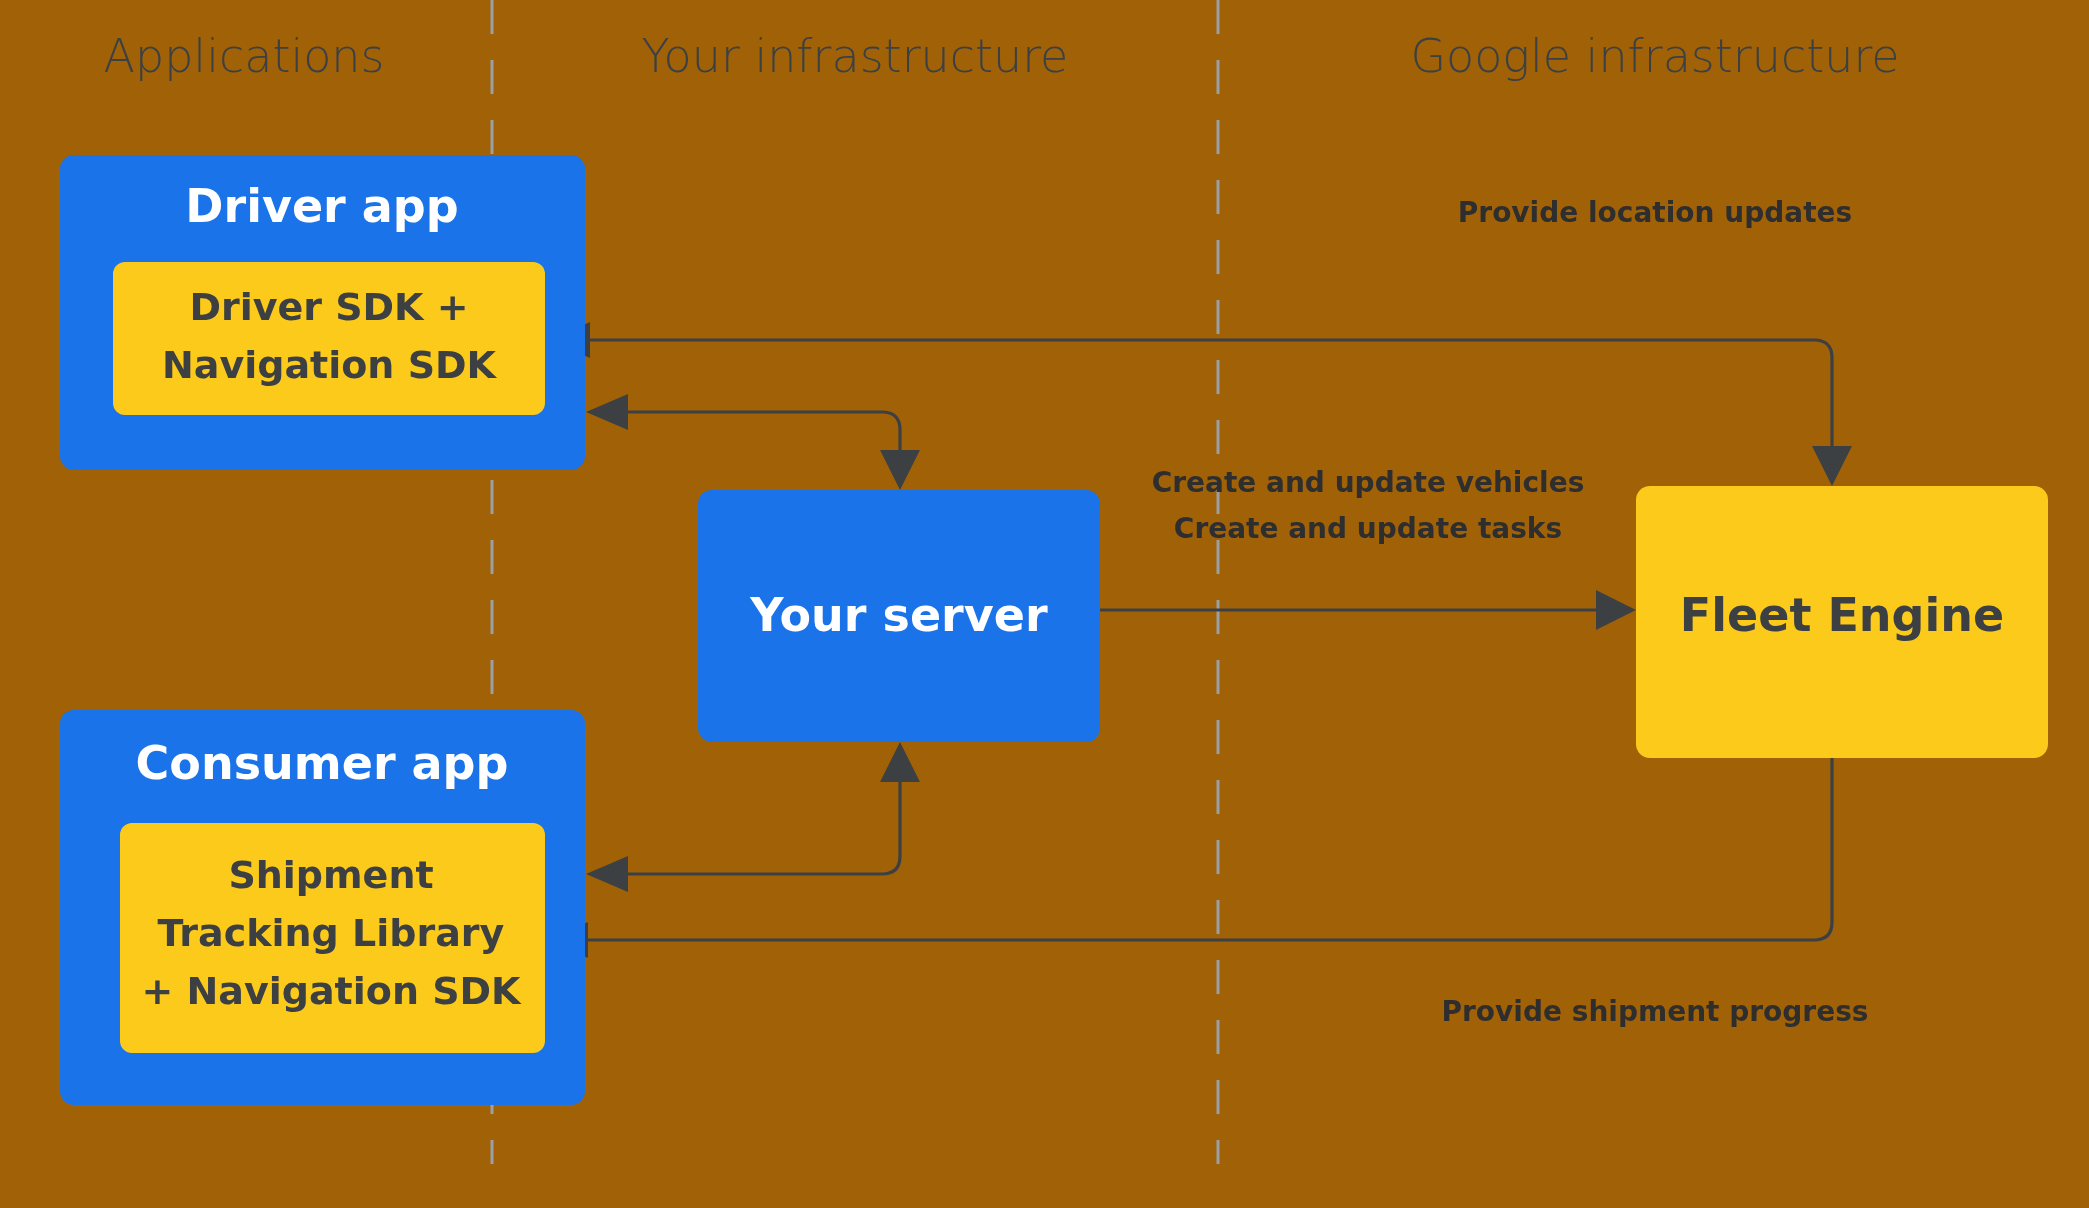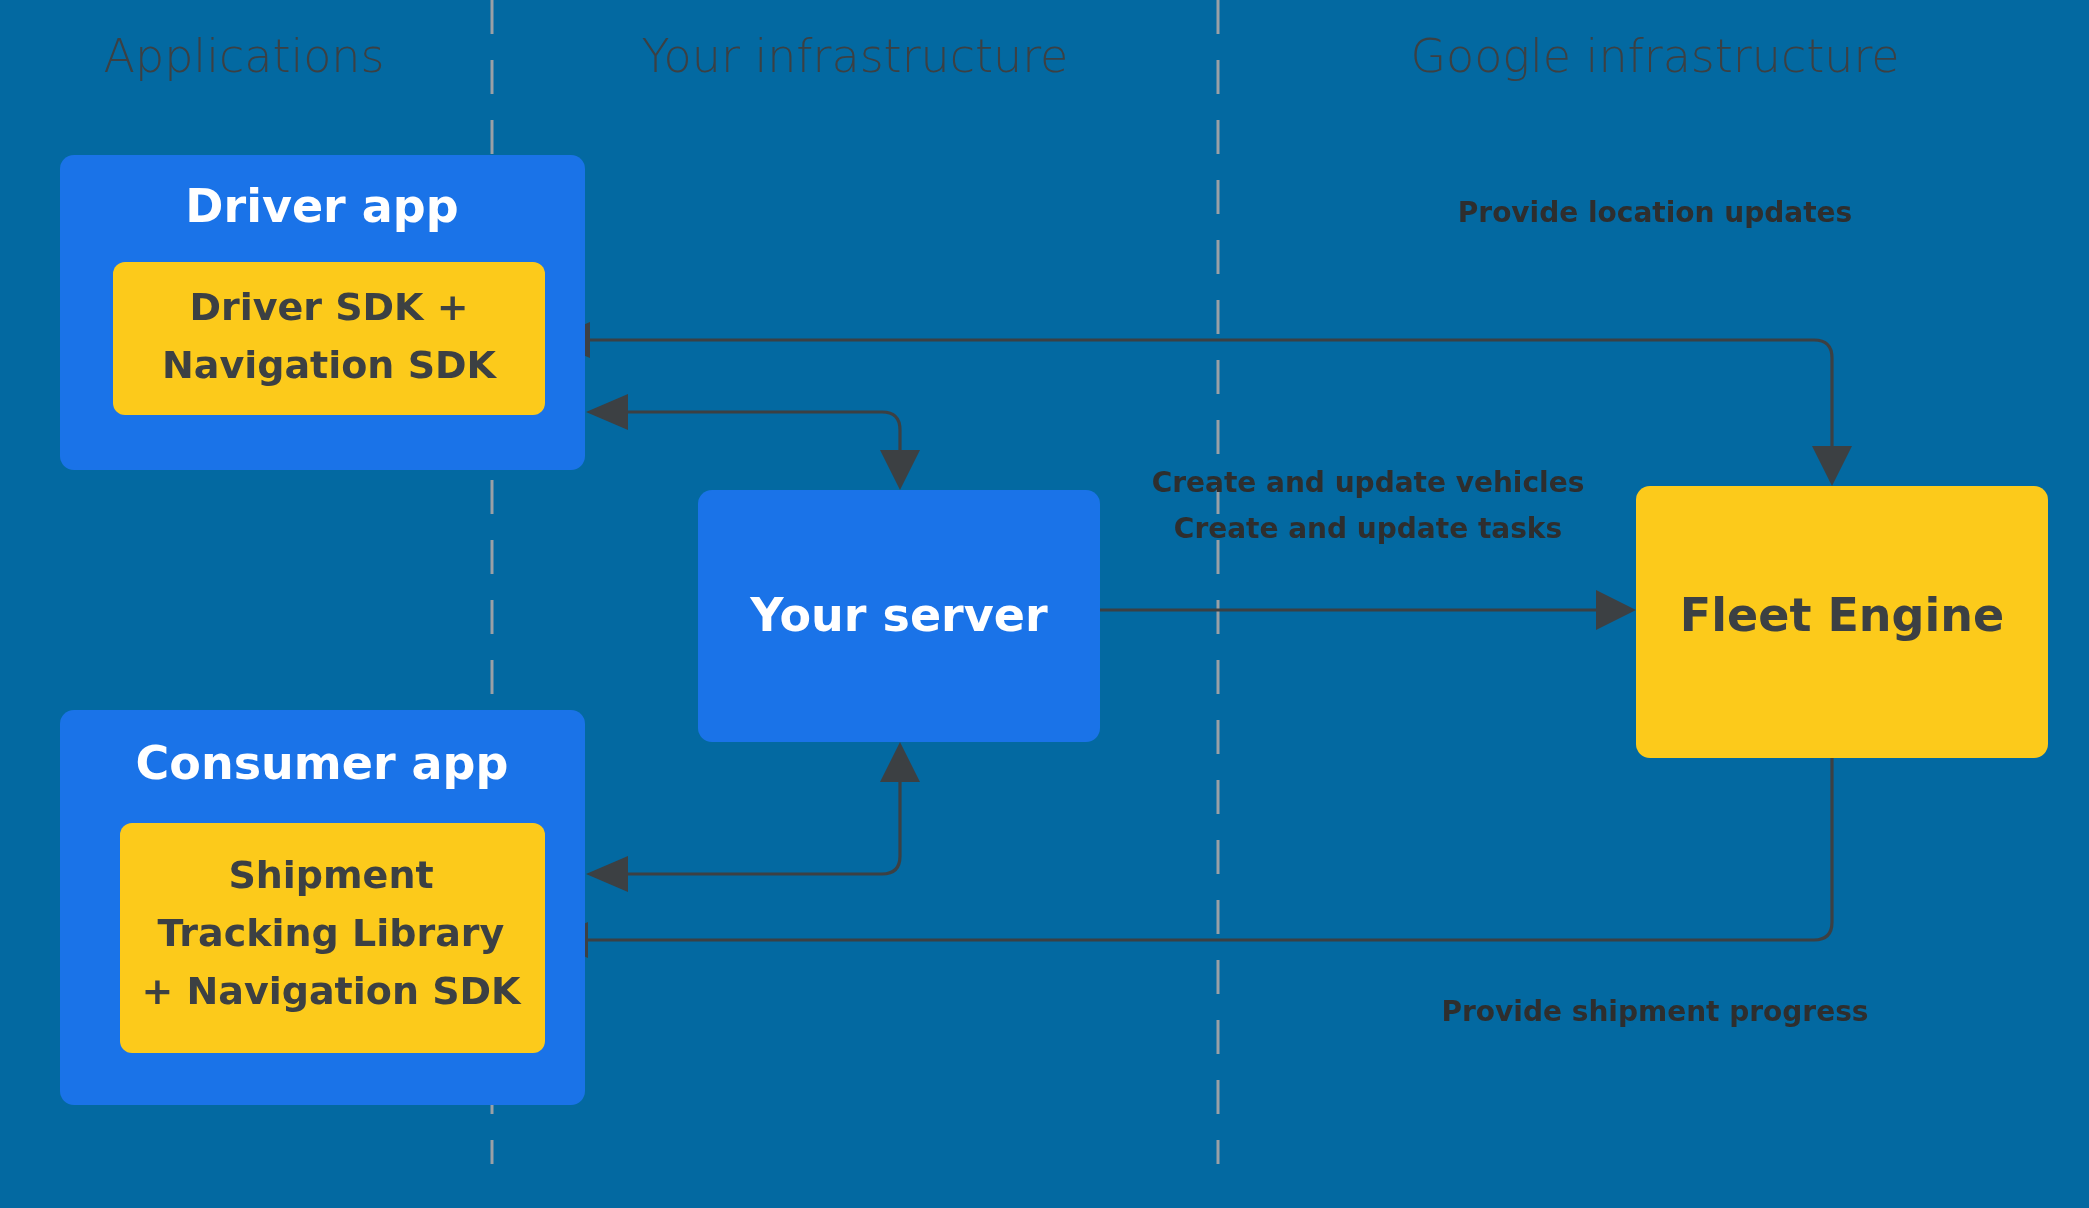--- a/index.html
+++ b/index.html
@@ -10,21 +10,21 @@
   body {
     width: 2089px;
     height: 1208px;
     overflow: hidden;
     font-family: "DejaVu Sans", "Liberation Sans", sans-serif;
   }
   #diagram-root {
     position: relative;
     width: 2089px;
     height: 1208px;
-    background: #0369a1;
+    background: #a16207;
   }
   svg#diagram-svg {
     position: absolute;
     top: 0;
     left: 0;
     width: 2089px;
     height: 1208px;
   }
   .col-header {
     font-family: "DejaVu Sans", "Liberation Sans", sans-serif;

